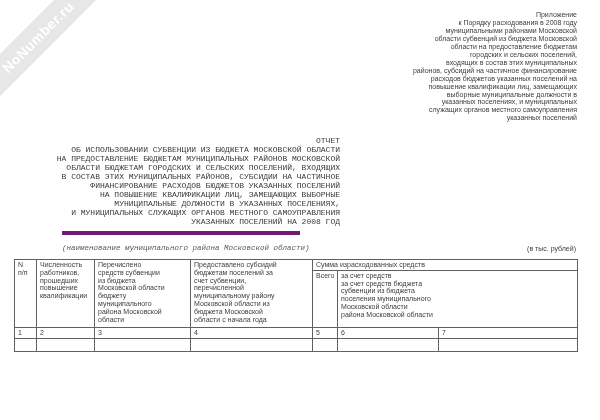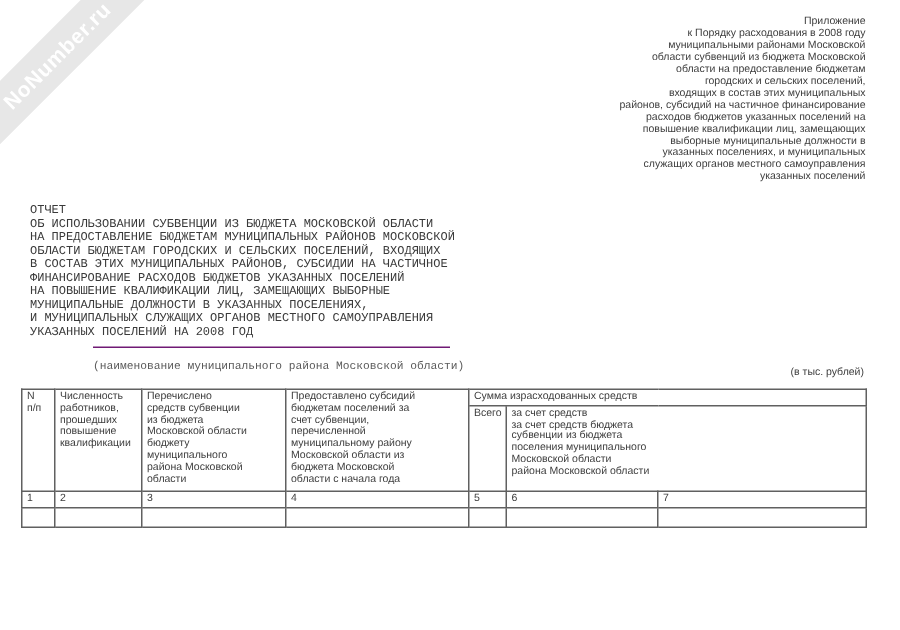--- a/index.html
+++ b/index.html
@@ -47,36 +47,37 @@
     line-height: 7.95px;
     white-space: pre-line;
     color: #3d3d3d;
   }
   
   .title-block {
     position: absolute;
     top: 136px;
     left: 20px;
     width: 320px;
-    text-align: left;
+    text-align: right;
     font-family: "Liberation Mono", monospace;
     font-size: 8px;
     line-height: 9px;
     white-space: pre-line;
     color: #3a3a3a;
   }
   
   .sig-line {
     position: absolute;
     top: 231px;
     left: 62px;
     width: 238px;
-    border-top: 1px solid #701a75;
+    border-top: 4px solid #701a75;
     text-align: center;
     padding-top: 1px;
+    font-style: italic;
   }
   .sig-caption {
     font-family: "Liberation Mono", monospace;
     font-size: 7.5px;
     color: #5a5a5a;
     white-space: nowrap;
   }
   
   .units-note {
     position: absolute;

